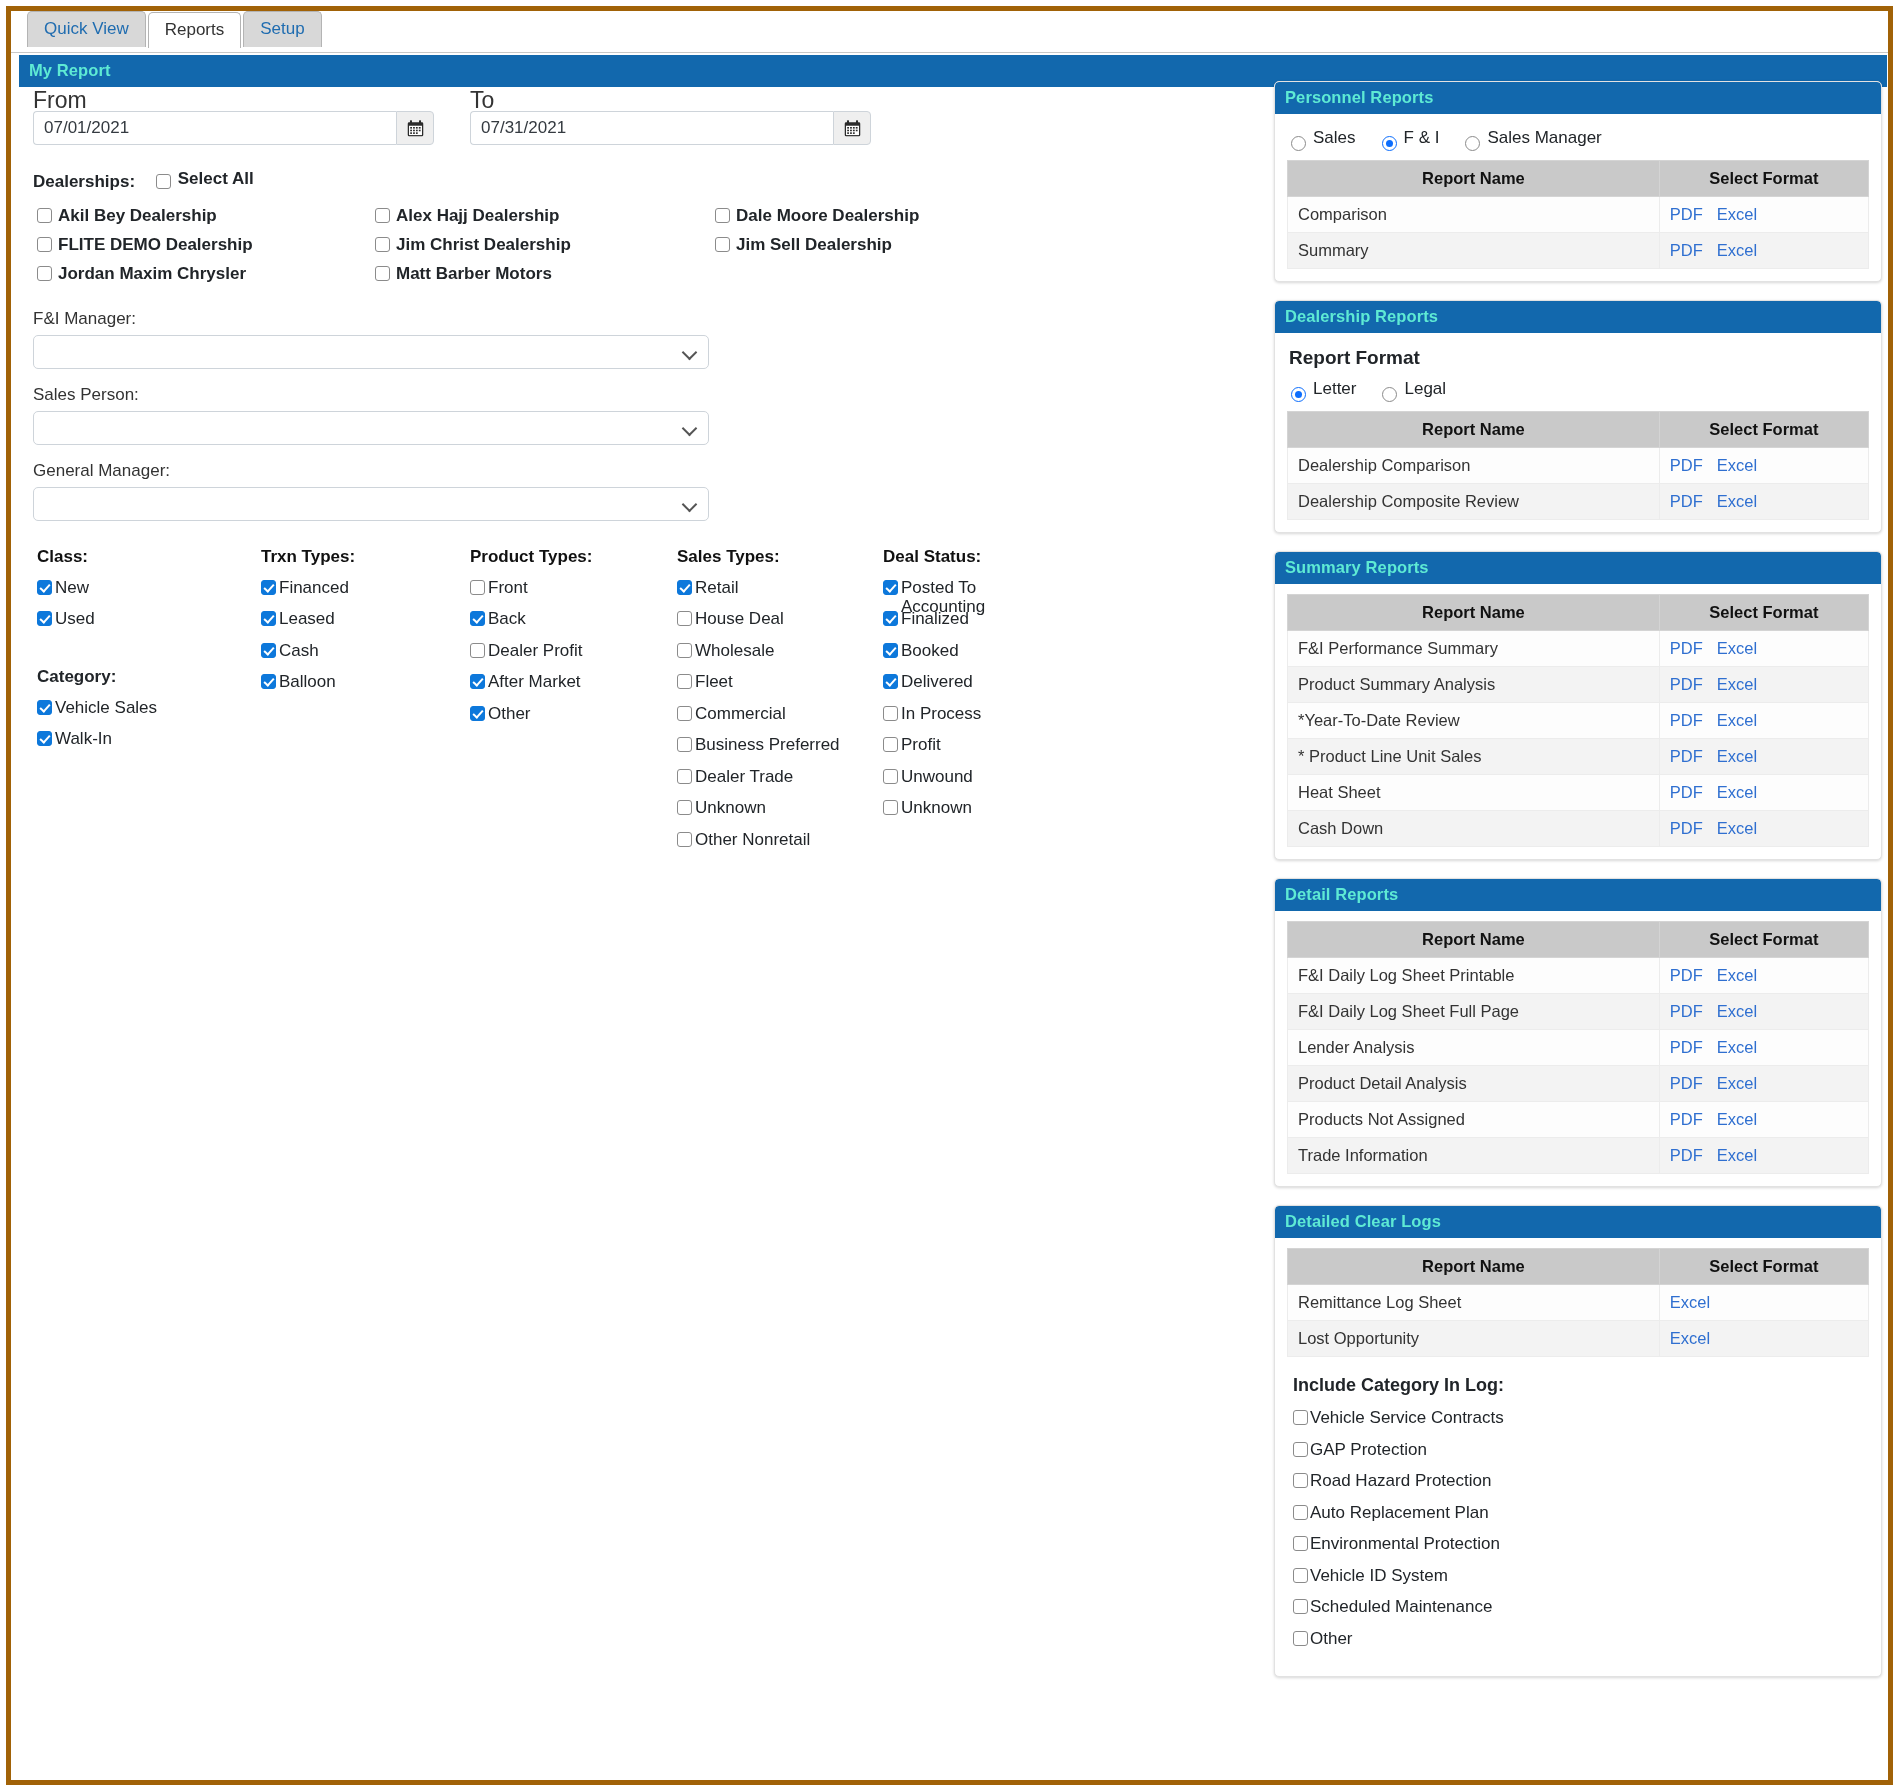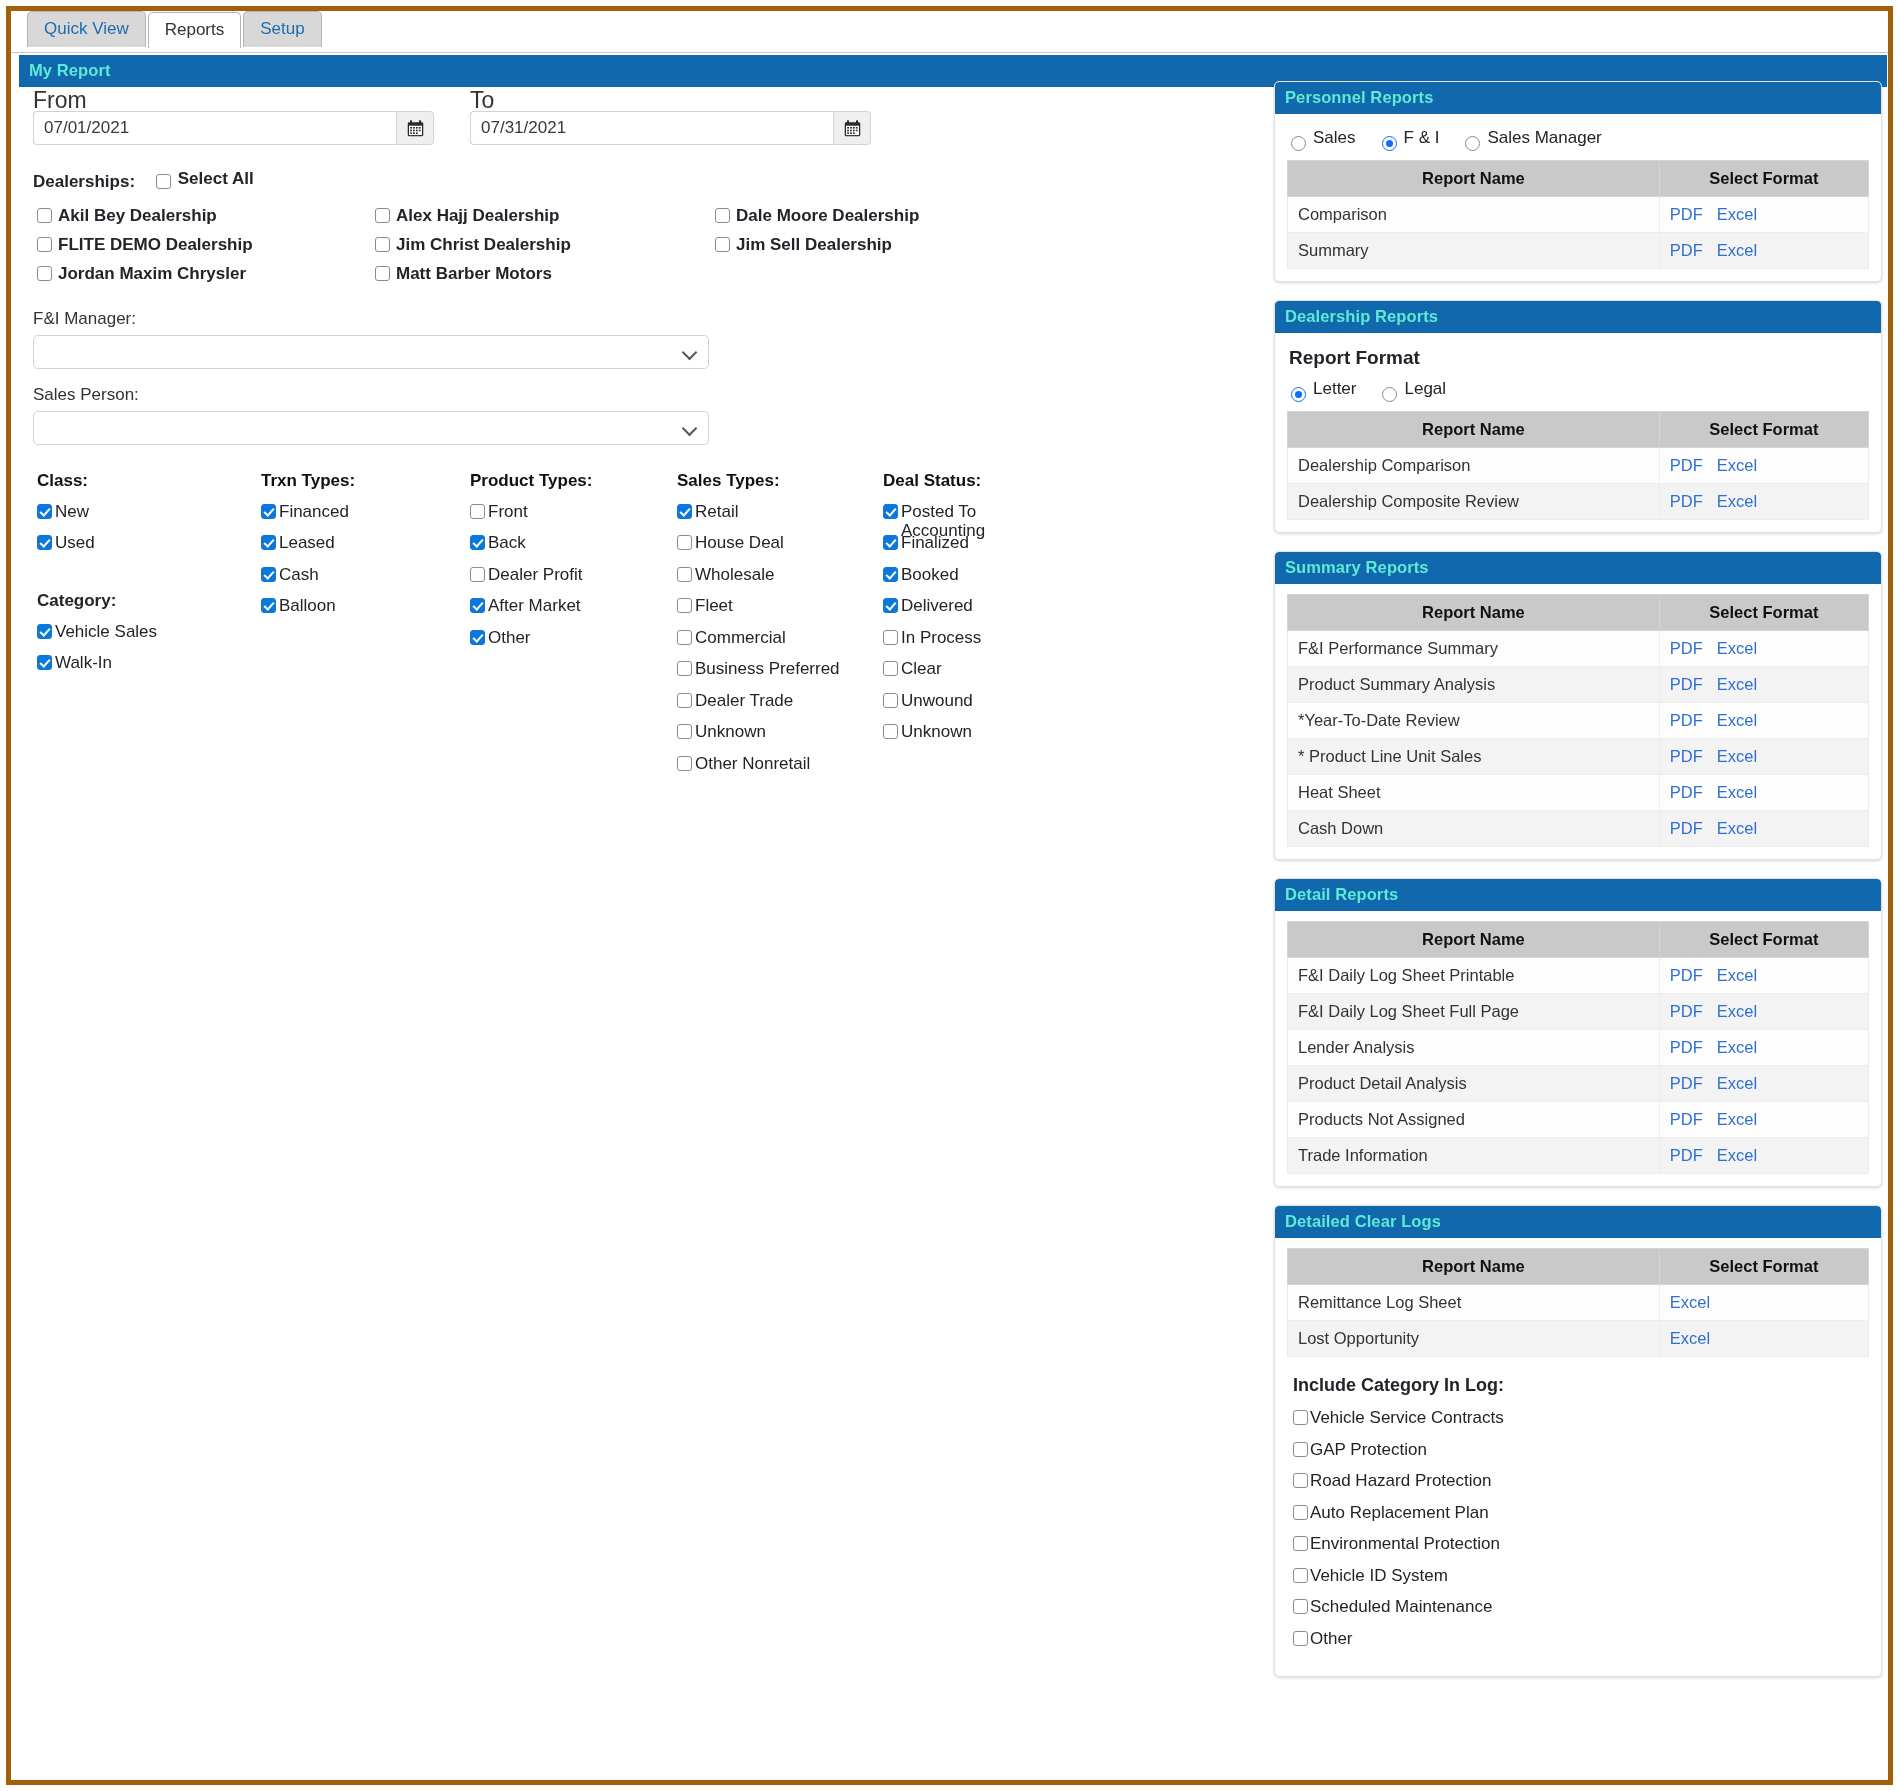--- a/index.html
+++ b/index.html
@@ -353,20 +353,24 @@
       </div>
 
       <div class="select-block">
         <span class="fieldlabel">F&amp;I Manager:</span>
         <span class="selwrap"><select class="sel"><option></option></select></span>
       </div>
       <div class="select-block">
         <span class="fieldlabel">Sales Person:</span>
         <span class="selwrap"><select class="sel"><option></option></select></span>
       </div>
+      <div class="select-block">
+        <span class="fieldlabel">General Manager:</span>
+        <span class="selwrap"><select class="sel"><option></option></select></span>
+      </div>
 
       <div class="cb-columns">
 
         <div class="cbcol c0">
           <h4>Class:</h4>
           <div class="cbline">
               <input type="checkbox" class="cb" checked="" style="">
               <span class="lbl">New</span>
             </div>
           <div class="cbline">
@@ -485,21 +489,21 @@
           <div class="cbline">
               <input type="checkbox" class="cb" checked="" style="">
               <span class="lbl">Delivered</span>
             </div>
           <div class="cbline">
               <input type="checkbox" class="cb" style="">
               <span class="lbl">In Process</span>
             </div>
           <div class="cbline">
               <input type="checkbox" class="cb" style="">
-              <span class="lbl">Clear</span>
+              <span class="lbl">Profit</span>
             </div>
           <div class="cbline">
               <input type="checkbox" class="cb" style="">
               <span class="lbl">Unwound</span>
             </div>
           <div class="cbline">
               <input type="checkbox" class="cb" style="">
               <span class="lbl">Unknown</span>
             </div>
         </div>

